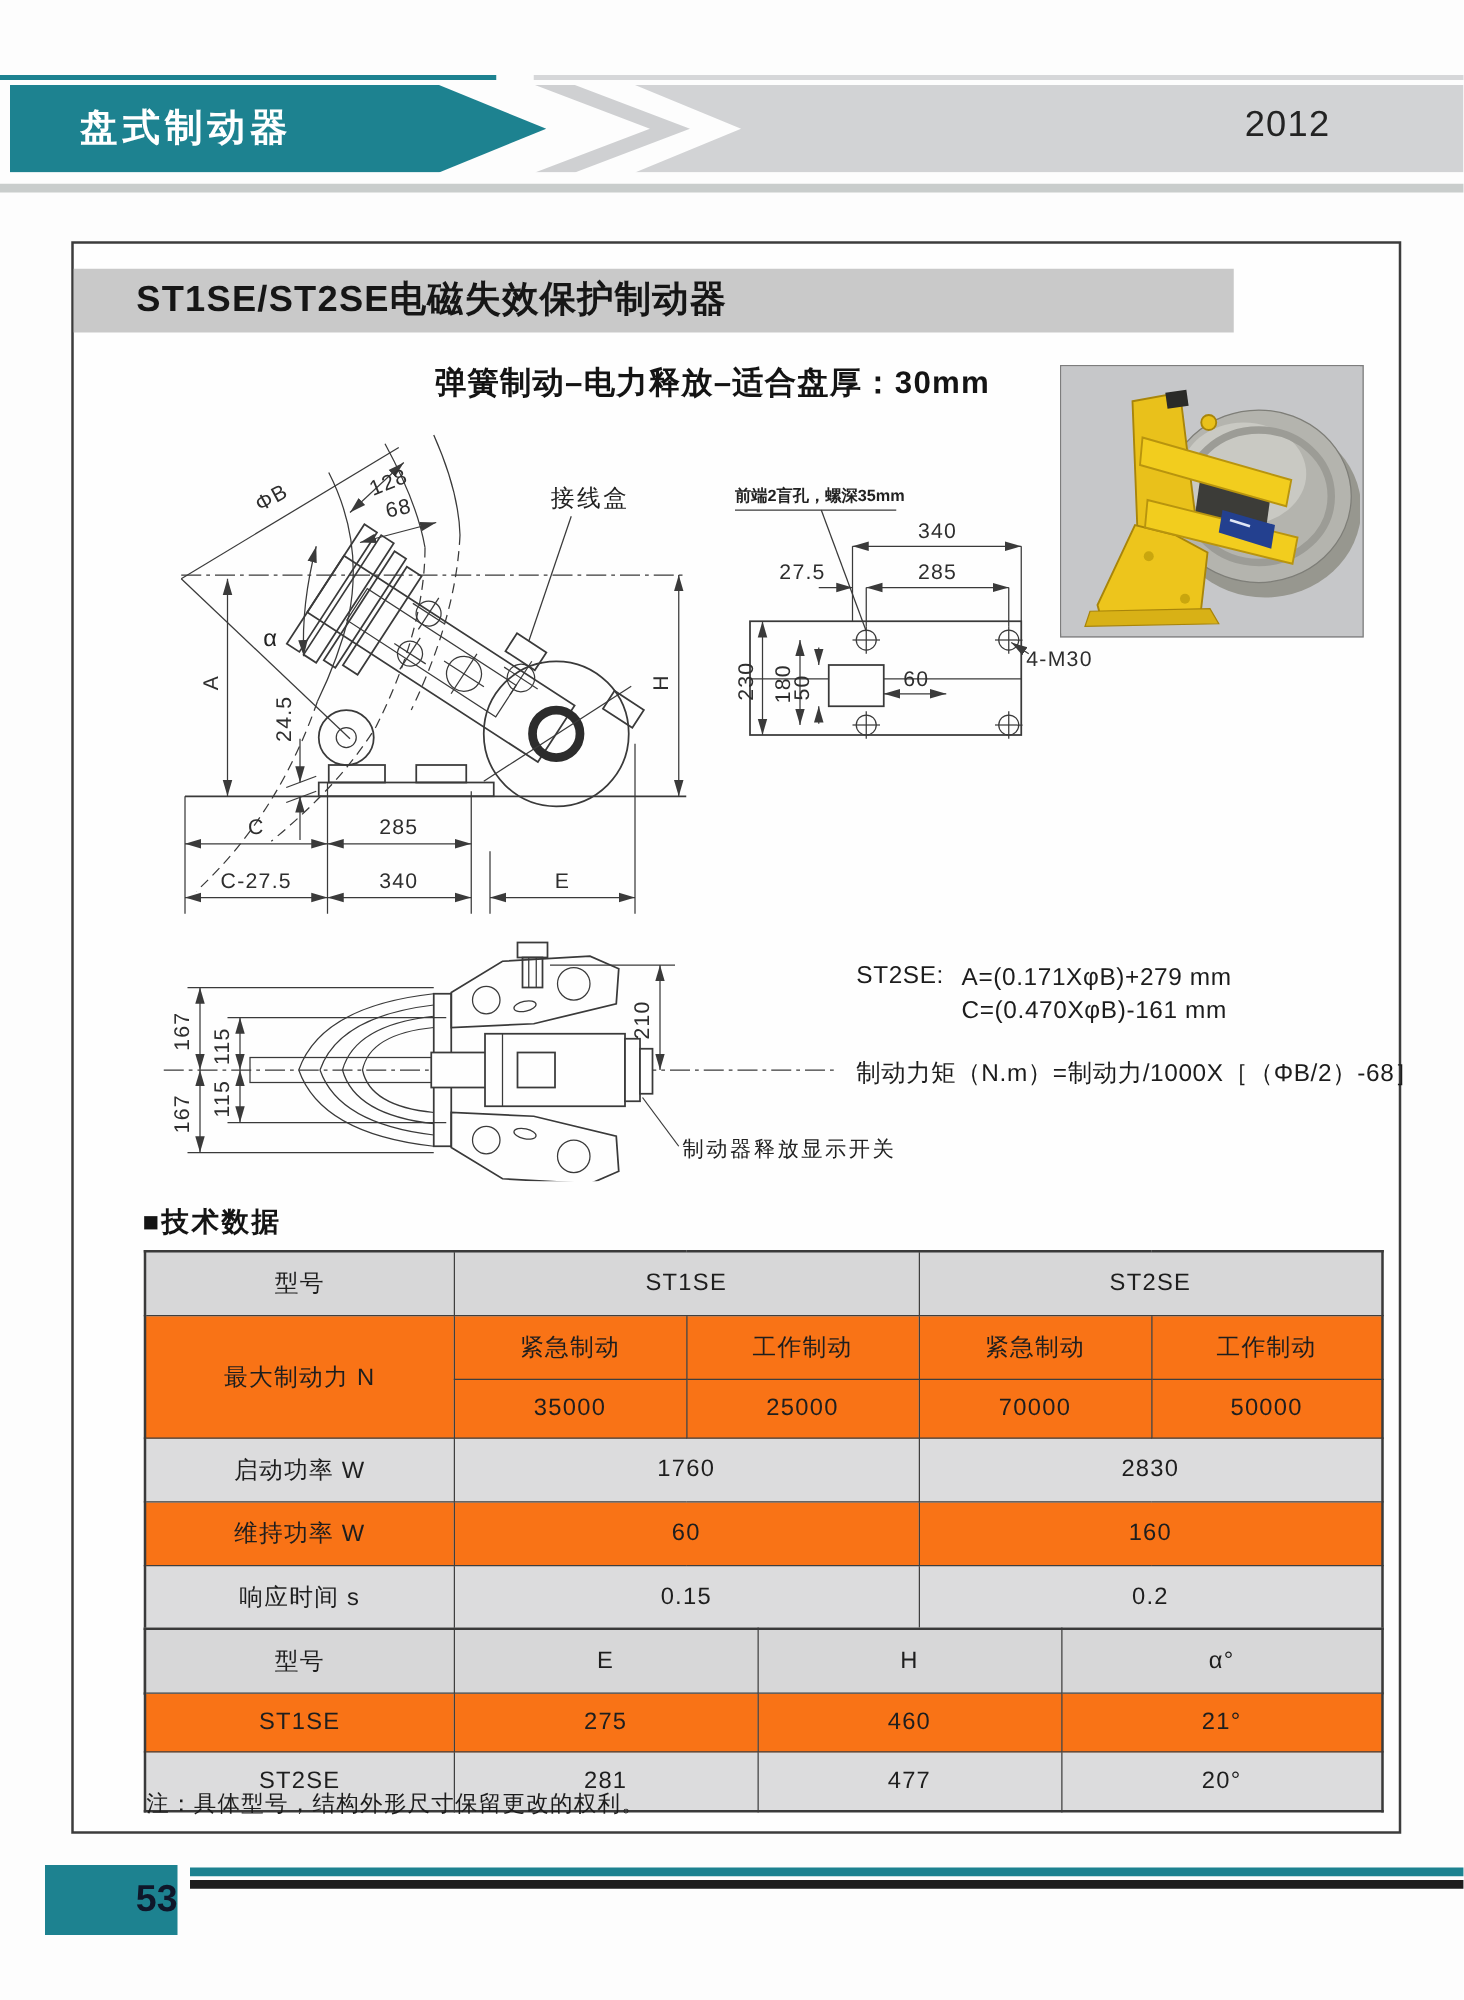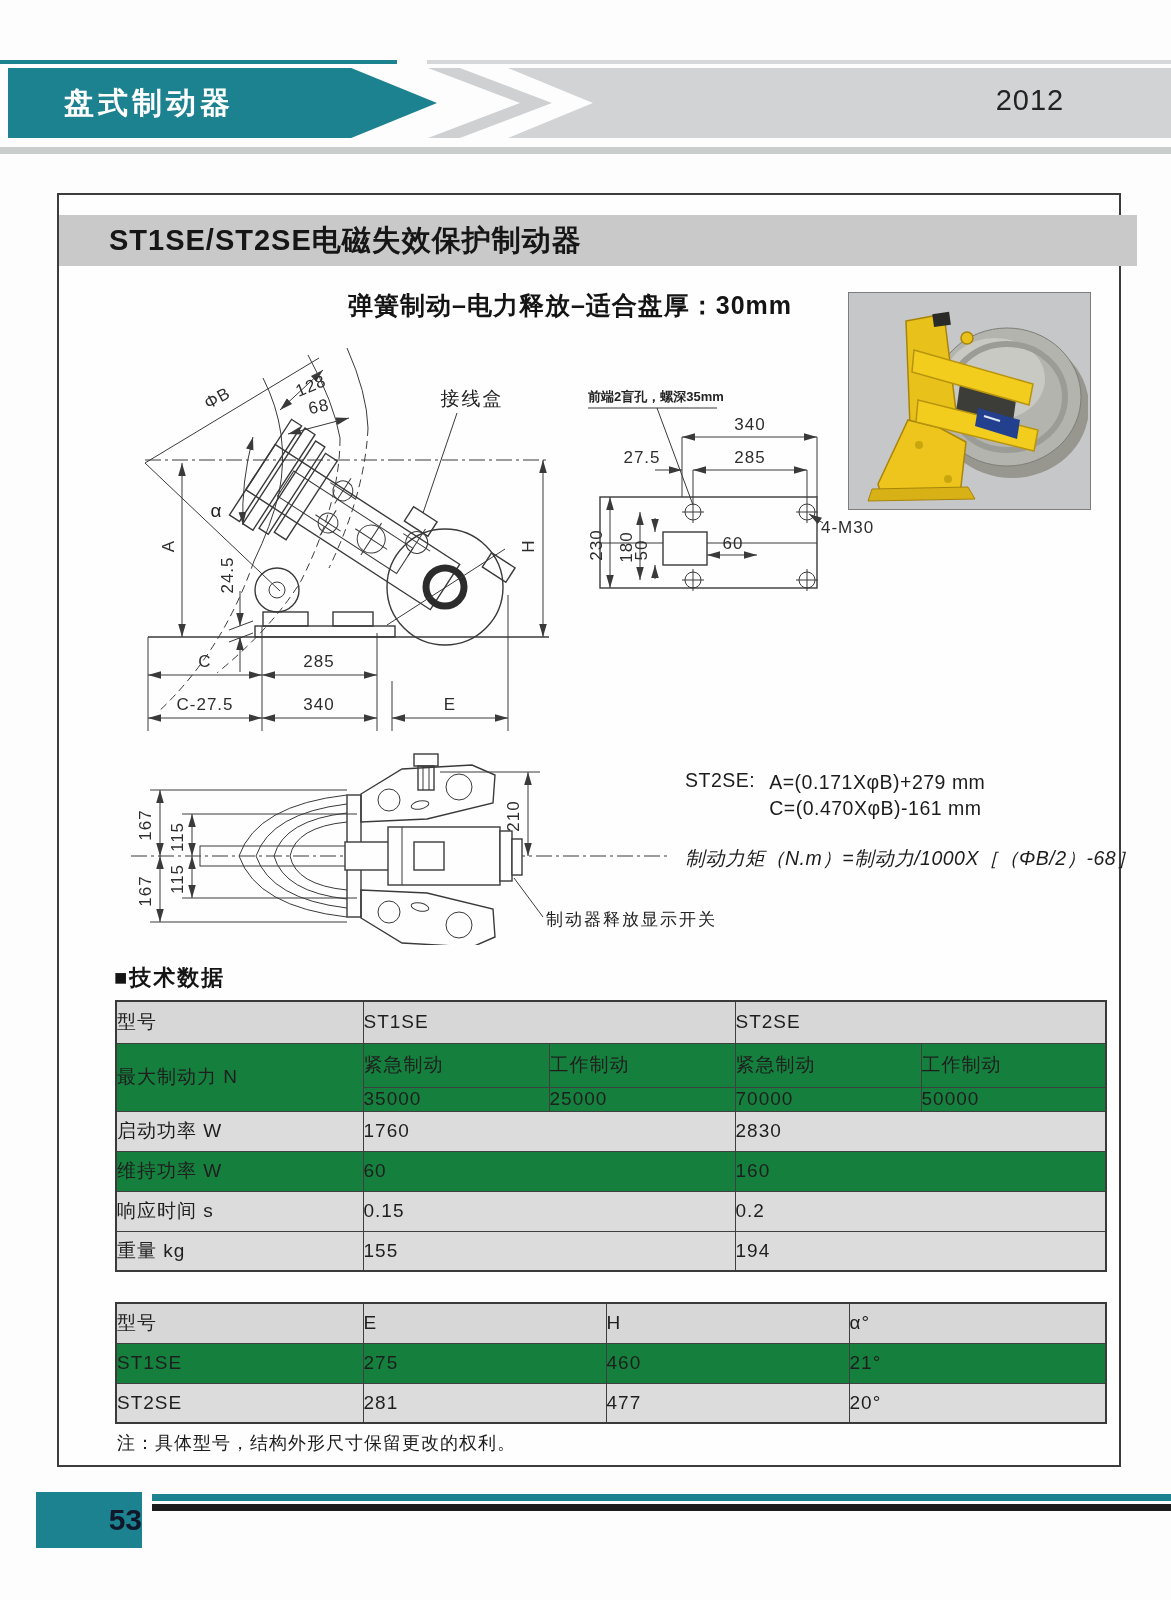--- a/index.html
+++ b/index.html
@@ -16,42 +16,42 @@
     color:#ffffff;font-size:30px;font-weight:bold;letter-spacing:4px;white-space:nowrap;}
   .banner-chevron{left:428px;top:68px;width:145px;height:70px;background:#cfd0d2;
     clip-path:polygon(0 0,22% 0,85.5% 50%,22% 100%,0 100%,63.4% 50%);}
   .banner-band{left:508px;top:68px;width:663px;height:70px;background:#d2d3d5;
     clip-path:polygon(0 0,100% 0,100% 100%,0 100%,12.8% 50%);}
   .year{left:975px;top:84px;width:110px;font-size:29px;color:#232323;text-align:center;letter-spacing:1px;}
   .header-underline{left:0;top:147px;width:1171px;height:7px;background:#c9cdcc;}
 
   
   .content-box{left:57px;top:193px;width:1060px;height:1270px;border:2px solid #3c3c3c;background:#fefefe;}
-  .title-band{left:59px;top:215px;width:1078px;height:51px;background:#c9c9c9;}
+  .title-band{left:59px;top:215px;width:928px;height:51px;background:#c9c9c9;}
   .title-band h1{margin:0;padding-left:50px;font-size:29px;line-height:51px;color:#161616;
     font-weight:bold;letter-spacing:1px;}
   .subtitle{left:348px;top:289px;font-size:25px;font-weight:bold;color:#141414;letter-spacing:1px;}
 
   
   .photo-frame{left:848px;top:292px;width:241px;height:216px;border:1px solid #7d7d7d;background:#c6c7c9;}
 
   
   .formula-block{display:flex;gap:14px;font-size:19.5px;color:#1c1c1c;letter-spacing:0.5px;}
   .formula-lines div{line-height:26px;}
   .torque{font-size:19.5px;color:#1c1c1c;letter-spacing:0.5px;}
 
   .tech-title{left:114px;top:963px;font-size:22px;font-weight:bold;color:#141414;letter-spacing:2px;}
 
   
   table{border-collapse:collapse;table-layout:fixed;background:#fff;}
   table.t{position:absolute;left:115px;width:990px;border:2px solid #3a3a3a;font-size:19px;color:#1e1e1e;}
-  td{border:1px solid #3f3f3f;vertical-align:middle;padding:0;letter-spacing:1px;}
+  td{border:1px solid #3f3f3f;text-align:center;vertical-align:middle;padding:12px;letter-spacing:1px;}
   .bg-h{background:#d7d7d8;}
   .bg-g{background:#dcdcdd;}
-  .bg-w{background:#15803d;}
+  .bg-w{background:#f97316;}
   .note{left:117px;top:1431px;font-size:18px;color:#1c1c1c;letter-spacing:1px;text-align:center;}
 
   
   .page-num-box{left:36px;top:1492px;width:106px;height:56px;background:#1d8290;}
   .page-num-box span{display:block;text-align:right;line-height:56px;color:#0f172a;font-size:30px;font-weight:bold;}
   .footer-line-teal{left:152px;top:1494px;width:1019px;height:7px;background:#1d8290;}
   .footer-line-black{left:152px;top:1504px;width:1019px;height:7px;background:#1c1c1c;}
 
   
   svg text{font-family:"Liberation Sans","DejaVu Sans",sans-serif;}
@@ -307,21 +307,21 @@
     </g>
   </svg>
 
   <div class="abs formula-block" style="left:685px;top:769px;">
     <span>ST2SE:</span>
     <span class="formula-lines">
       <div>A=(0.171XφB)+279  mm</div>
       <div>C=(0.470XφB)-161  mm</div>
     </span>
   </div>
-  <div class="abs torque" style="left:685px;top:845px;font-style:italic;">制动力矩（N.m）=制动力/1000X［（ΦB/2）-68］</div>
+  <div class="abs torque" style="left:685px;top:845px;">制动力矩（N.m）=制动力/1000X［（ΦB/2）-68］</div>
 
   <div class="abs tech-title">■技术数据</div>
 
   <table class="t" style="top:1000px;">
     <colgroup>
         <col style="width:247px">
         <col style="width:186px">
         <col style="width:186px">
         <col style="width:186px">
         <col style="width:185px">

